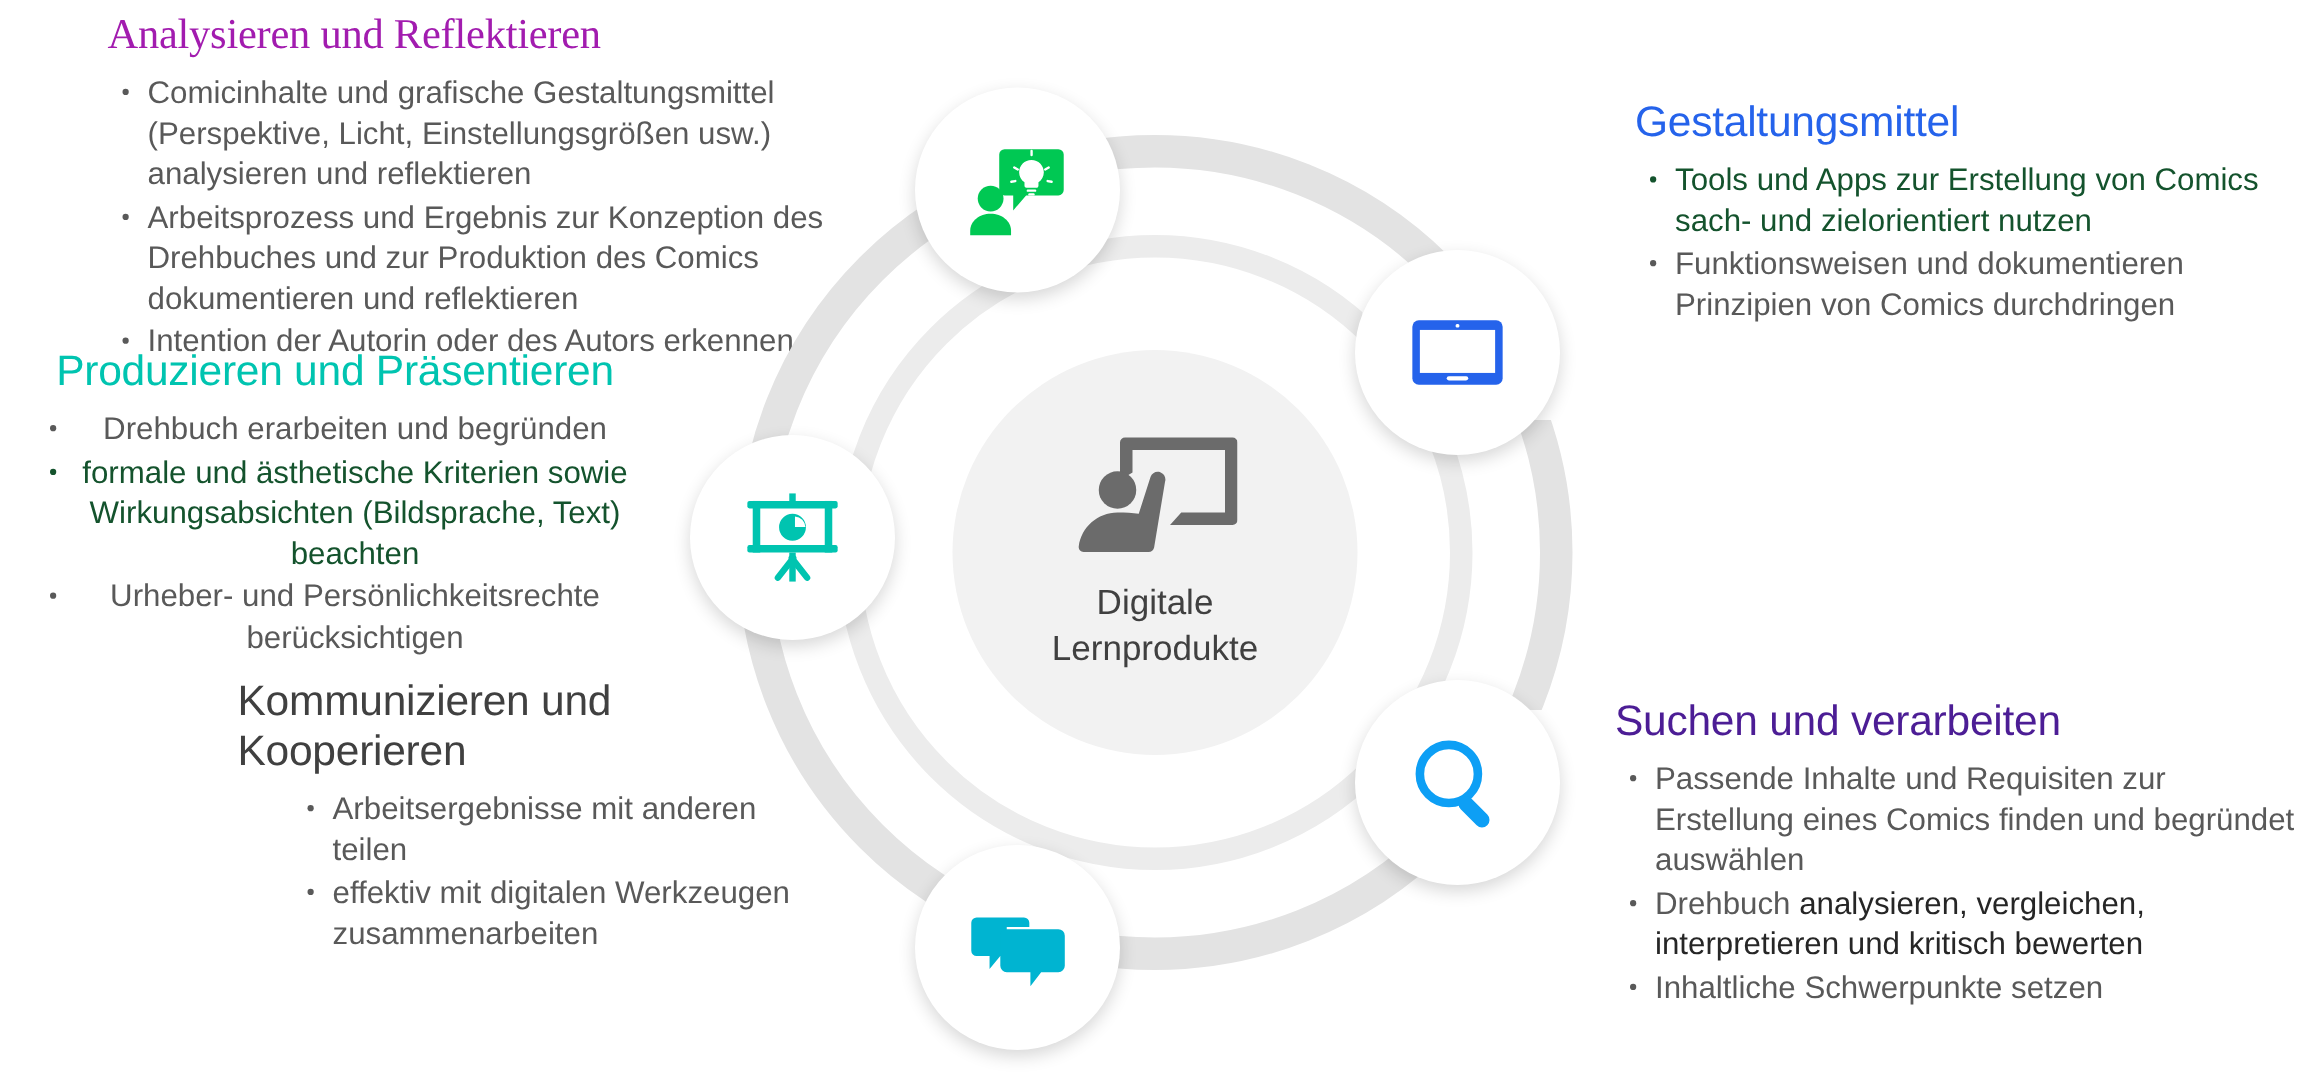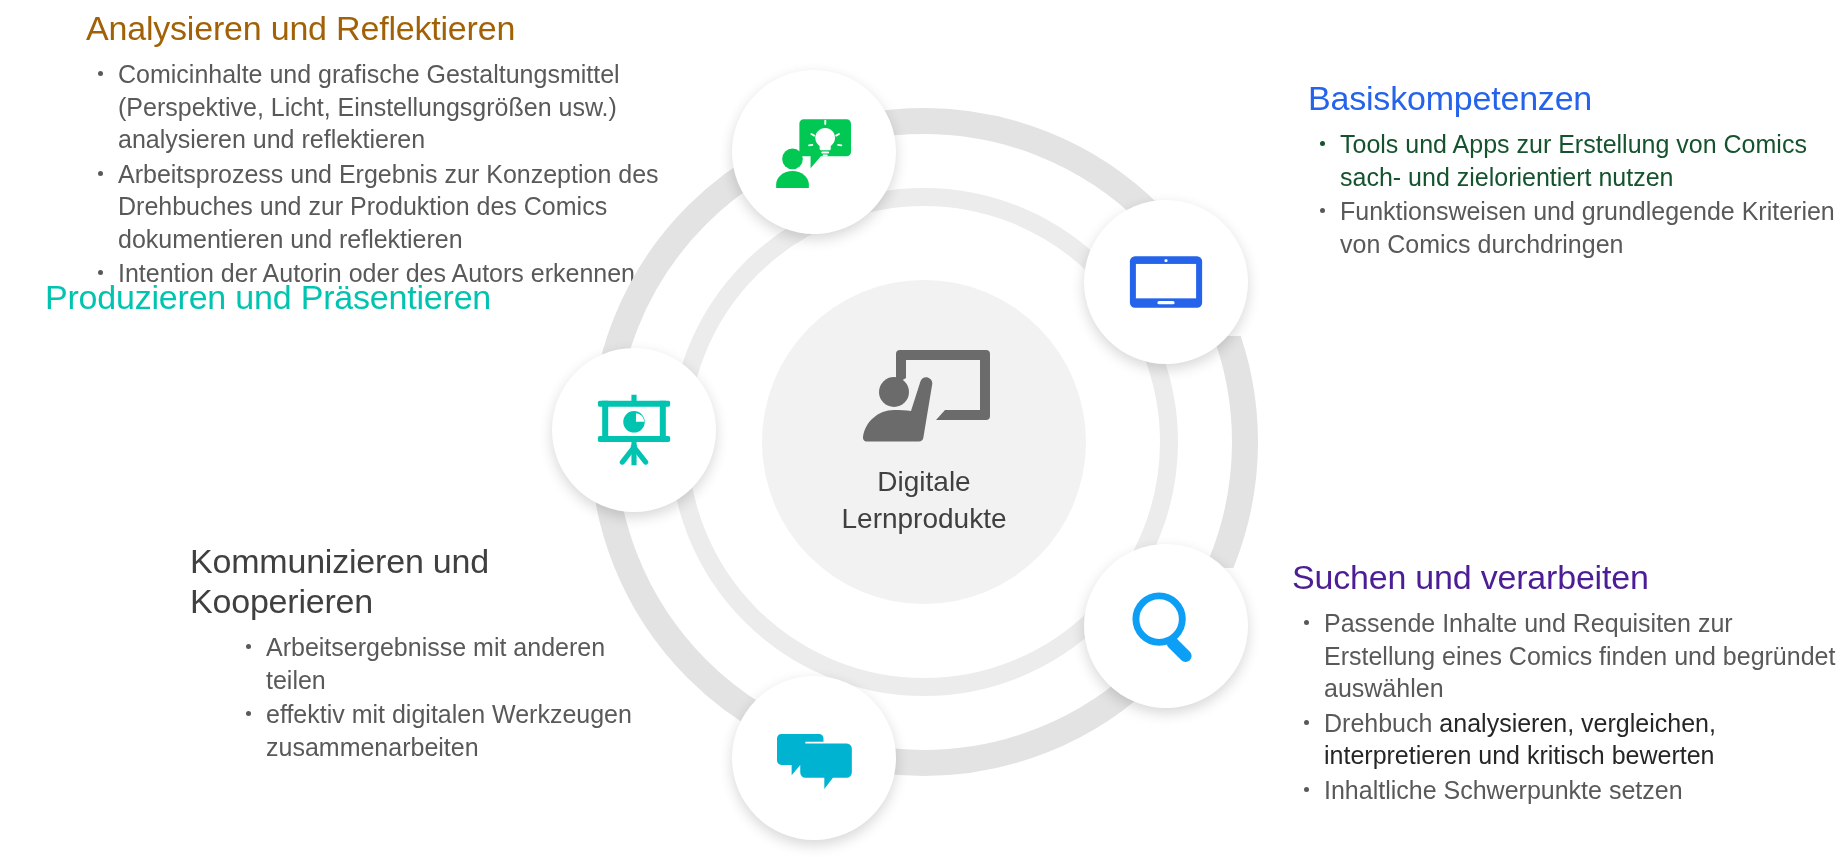--- a/index.html
+++ b/index.html
@@ -97,45 +97,50 @@
   #node-suchen {left:554px;top:496px;}
   #node-kommun {left:202px;top:628px;}
   #node-produz {left:22px;top:300px;}
 </style>
 </head>
 <body>
 
 <div class="stage">
 
   <div class="block" id="blk-analyse">
-    <h2 style="color:#a16207;">Analysieren und Reflektieren</h2>
+    <h2 style="color:#a21caf;font-family:Liberation Serif, serif;">Analysieren und Reflektieren</h2>
     <ul>
       <li>Comicinhalte und grafische Gestaltungsmittel (Perspektive, Licht, Einstellungsgrößen usw.) analysieren und reflektieren</li>
       <li>Arbeitsprozess und Ergebnis zur Konzeption des Drehbuches und zur Produktion des Comics dokumentieren und reflektieren</li>
       <li>Intention der Autorin oder des Autors erkennen</li>
     </ul>
   </div>
 
   <div class="block" id="blk-produz">
     <h2 style="color:#00c4b0;">Produzieren und Präsentieren</h2>
+    <ul>
+      <li>Drehbuch erarbeiten und begründen</li>
+      <li class="dark">formale und ästhetische Kriterien sowie Wirkungsabsichten (Bildsprache, Text) beachten</li>
+      <li>Urheber- und Persönlichkeitsrechte berücksichtigen</li>
+    </ul>
   </div>
 
   <div class="block" id="blk-kommun">
     <h2 style="color:#404040;width:300px;">Kommunizieren und Kooperieren</h2>
     <ul>
       <li>Arbeitsergebnisse mit anderen teilen</li>
       <li>effektiv mit digitalen Werkzeugen zusammenarbeiten</li>
     </ul>
   </div>
 
   <div class="block" id="blk-basis">
-    <h2 style="color:#2563eb;">Basiskompetenzen</h2>
+    <h2 style="color:#2563eb;">Gestaltungsmittel</h2>
     <ul>
       <li class="dark">Tools und Apps zur Erstellung von Comics sach- und zielorientiert nutzen</li>
-      <li>Funktionsweisen und grundlegende Kriterien von Comics durchdringen</li>
+      <li>Funktionsweisen und dokumentieren Prinzipien von Comics durchdringen</li>
     </ul>
   </div>
 
   <div class="block" id="blk-suchen">
     <h2 style="color:#4c1d95;">Suchen und verarbeiten</h2>
     <ul>
       <li>Passende Inhalte und Requisiten zur Erstellung eines Comics finden und begründet auswählen</li>
       <li><span class="lead">Drehbuch </span><span class="emph">analysieren, vergleichen, interpretieren und kritisch bewerten</span></li>
       <li>Inhaltliche Schwerpunkte setzen</li>
     </ul>

